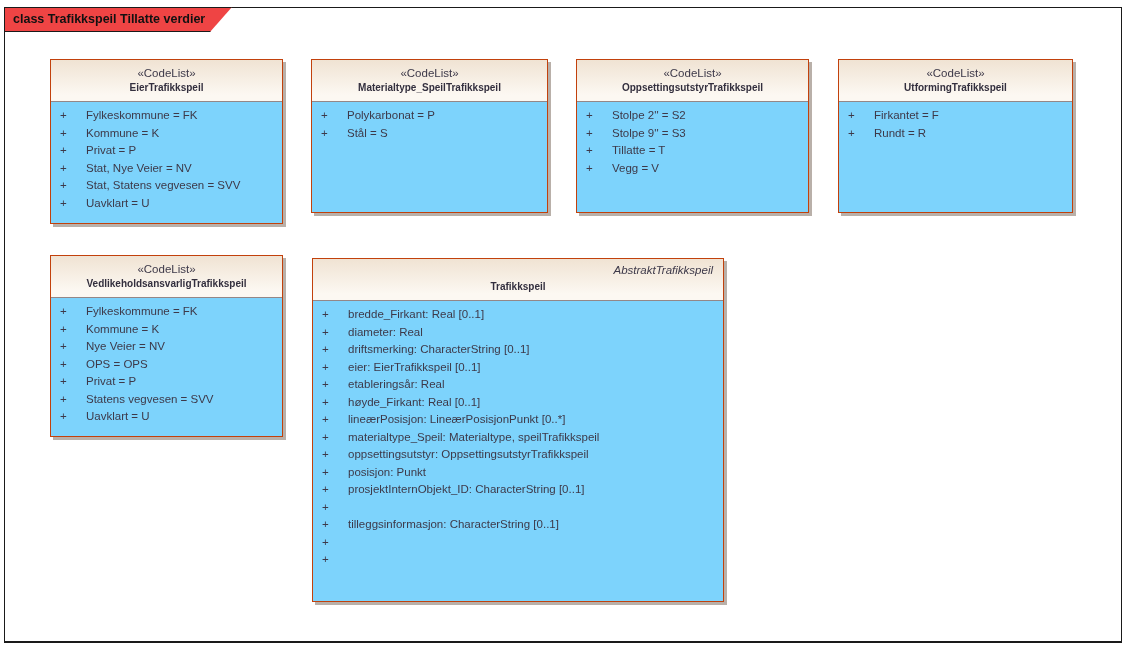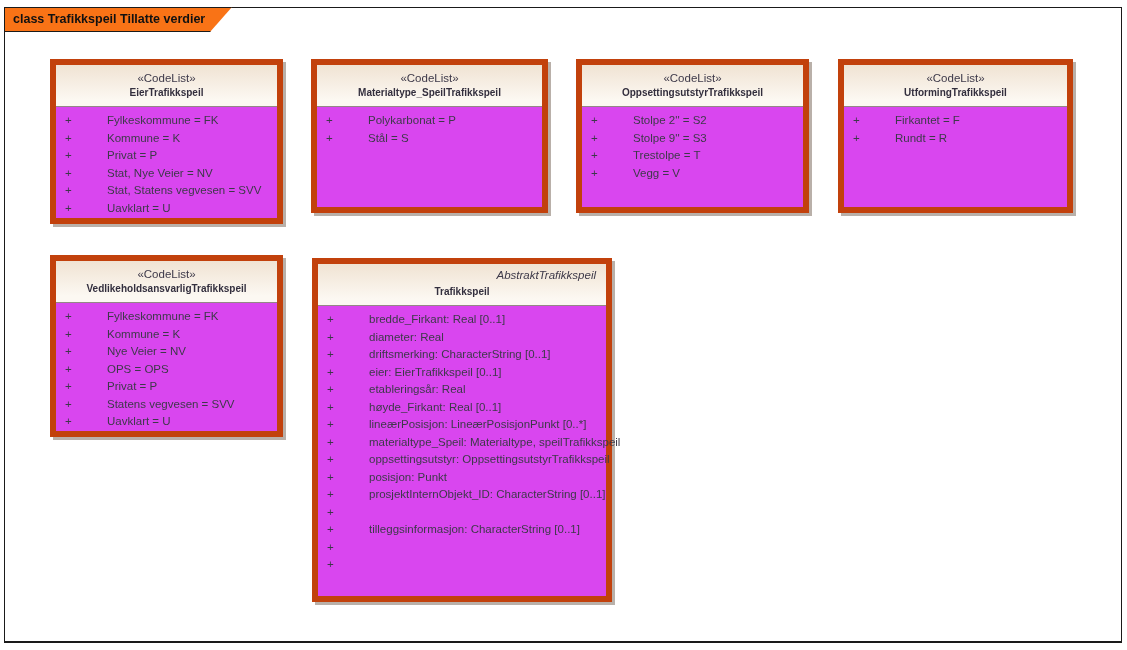--- a/index.html
+++ b/index.html
@@ -14,62 +14,62 @@
   .frame {
     position:absolute; left:4px; top:7px;
     width:1118px; height:636px;
     border:1px solid #1a1a1a;
     border-bottom-width:2px;
     background:#ffffff;
   }
   .frame-tab {
     position:absolute; left:-1px; top:-1px;
     width:228px; height:25px;
-    background:#f97316;
+    background:#ef4444;
     border:1px solid #1a1a1a;
     clip-path:polygon(0 0, 100% 0, calc(100% - 22px) 100%, 0 100%);
     display:flex; align-items:center;
     padding:0 0 2px 8px;
     font-size:12.5px; font-weight:bold; color:#111111;
   }
   
   .frame-tab::after {
     content:""; position:absolute; right:9px; top:-4px;
     width:1px; height:34px; background:#1a1a1a;
     transform:rotate(41deg);
   }
   .uml-box {
     position:absolute;
-    background:#d946ef;
-    border:6px solid #c2410c;
+    background:#7dd3fc;
+    border:1px solid #c2410c;
     box-shadow:3px 3px 0 0 #b9b0a9;
   }
   .uml-head {
     border-bottom:1px solid #948787;
     background:linear-gradient(180deg,#f0e3d3 0%,#fcf8f2 85%);
     text-align:center;
     padding:6px 4px 5px 4px;
   }
   .stereotype { font-size:11.5px; line-height:14px; }
   .class-name { font-size:10px; font-weight:bold; line-height:16px; color:#332f3e; }
   .parent-name {
     text-align:right; font-style:italic; font-size:11.5px;
     padding:4px 6px 2px 4px; line-height:14px;
   }
   .uml-body { padding:5px 4px 4px 0; }
   .attr-row { display:flex; font-size:11.5px; line-height:17.5px; white-space:nowrap; }
   .attr-vis { width:13px; margin-left:9px; flex:none; text-align:left; }
-  .attr-text { margin-left:29px; }
+  .attr-text { margin-left:13px; }
   
   #box-eier        { left:50px;  top:59px;  width:233px; height:165px; }
   #box-materialtype{ left:311px; top:59px;  width:237px; height:154px; }
   #box-oppsetting  { left:576px; top:59px;  width:233px; height:154px; }
   #box-utforming   { left:838px; top:59px;  width:235px; height:154px; }
   #box-vedlikehold { left:50px;  top:255px; width:233px; height:182px; }
-  #box-trafikkspeil{ left:312px; top:258px; width:300px; height:344px; }
+  #box-trafikkspeil{ left:312px; top:258px; width:412px; height:344px; }
 </style>
 </head>
 <body>
 
 <div class="frame">
   <div class="frame-tab">
     <span>class Trafikkspeil Tillatte verdier</span>
   </div>
 </div>
 
@@ -132,21 +132,21 @@
     <div class="attr-row">
         <span class="attr-vis">+</span>
         <span class="attr-text">Stolpe 2'' = S2</span>
       </div>
     <div class="attr-row">
         <span class="attr-vis">+</span>
         <span class="attr-text">Stolpe 9'' = S3</span>
       </div>
     <div class="attr-row">
         <span class="attr-vis">+</span>
-        <span class="attr-text">Trestolpe = T</span>
+        <span class="attr-text">Tillatte = T</span>
       </div>
     <div class="attr-row">
         <span class="attr-vis">+</span>
         <span class="attr-text">Vegg = V</span>
       </div>
   </div>
 </div>
 
 <div class="uml-box" id="box-utforming">
   <div class="uml-head">

